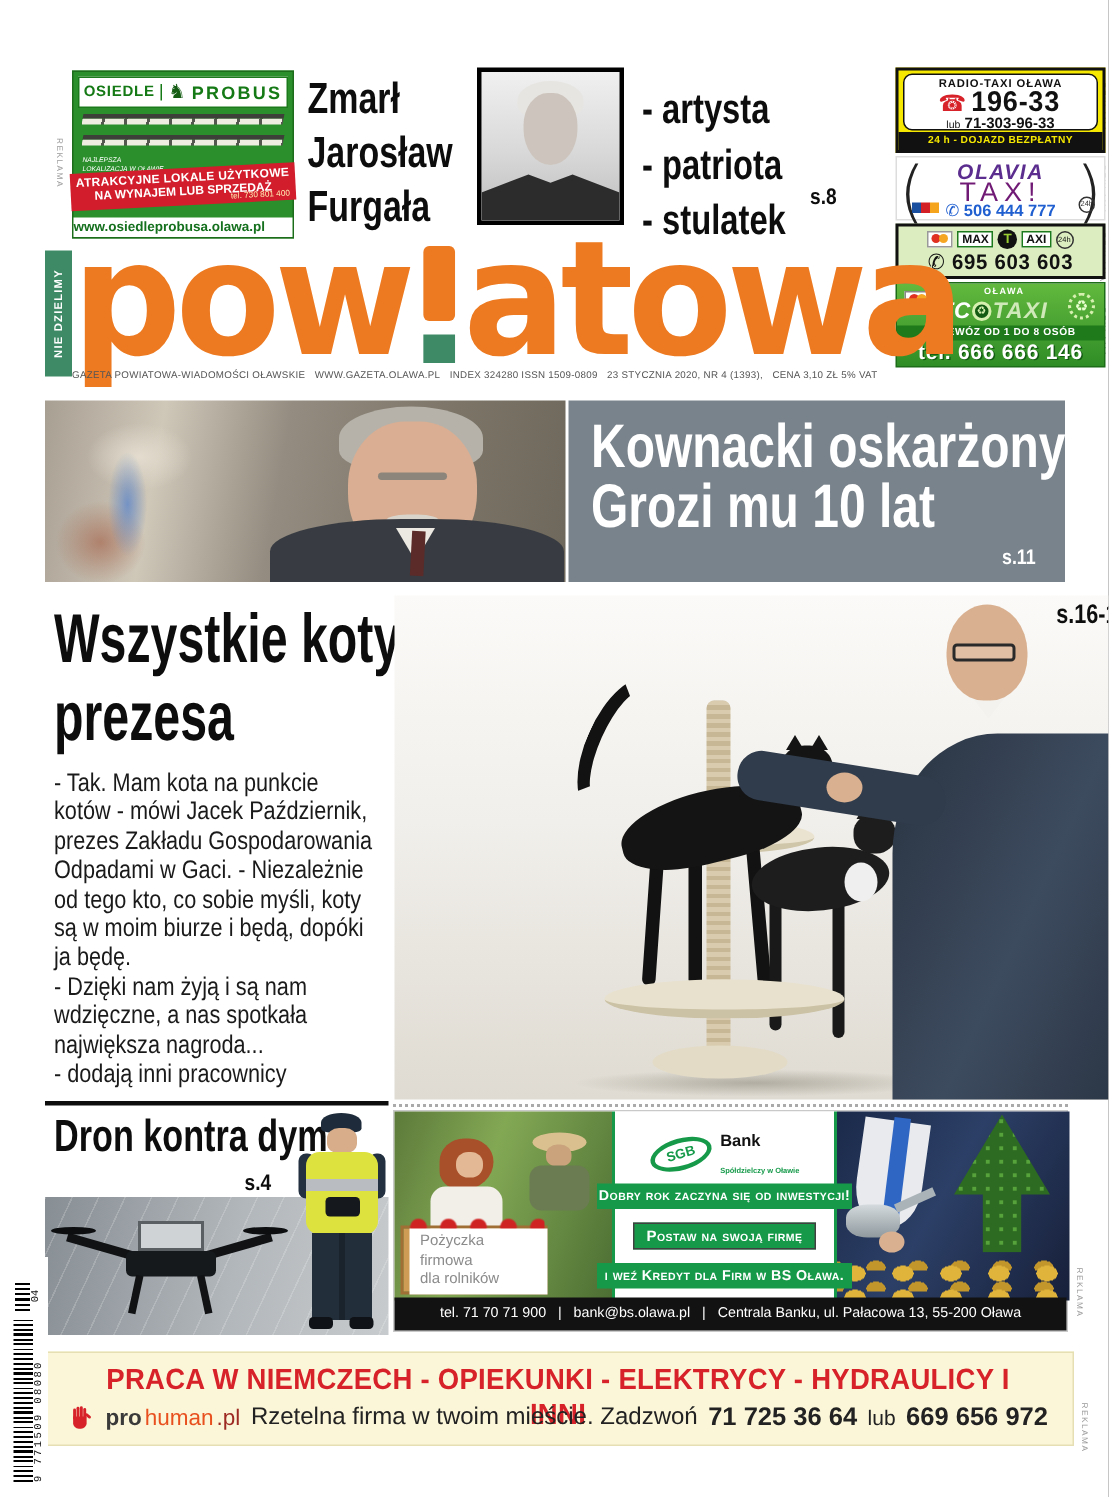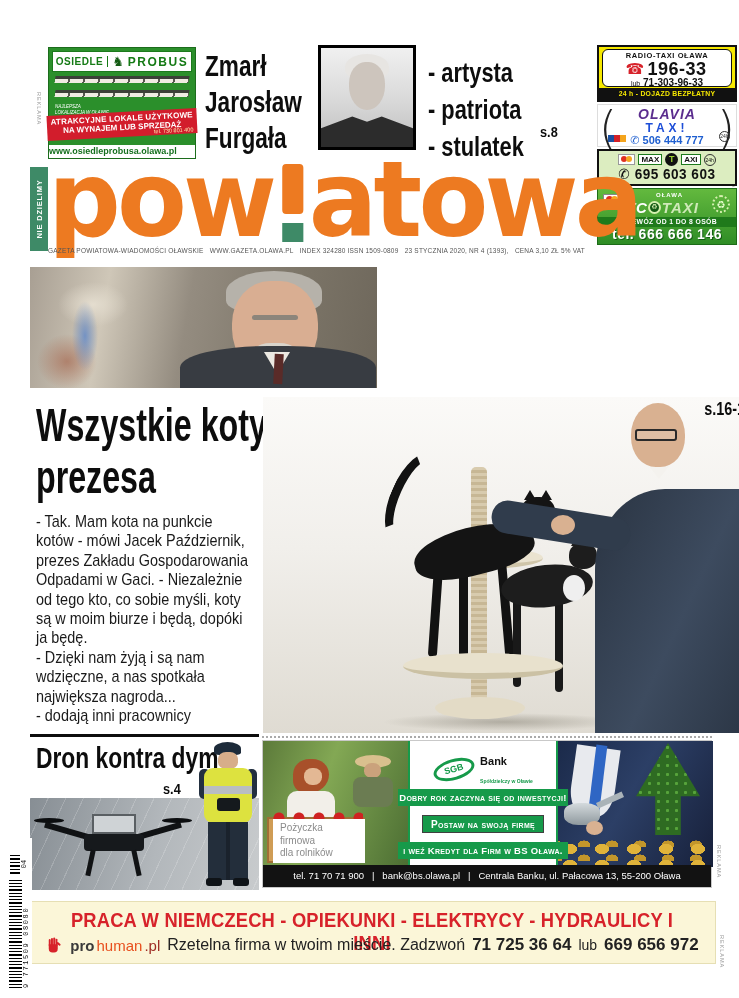--- a/index.html
+++ b/index.html
@@ -47,21 +47,21 @@
 #radio-bigrow{display:flex;align-items:center;justify-content:center;gap:2px;line-height:18px;}
 #radio-phone-icon{color:#d7222a;font-size:15px;font-family:"DejaVu Sans",sans-serif;}
 #radio-big{font-size:19px;font-weight:bold;letter-spacing:.5px;transform:scaleX(.95);}
 #radio-altrow{font-size:10px;font-weight:bold;line-height:10px;}
 #radio-alt-prefix{font-size:7px;font-weight:normal;}
 #radio-footer{position:absolute;left:0;bottom:0;right:0;height:12px;background:#111;color:#f6e800;
   font-size:6.8px;font-weight:bold;text-align:center;line-height:12px;letter-spacing:.3px;}
 #olavia{top:104px;height:43px;background:#fff;border:1px solid #ddd;text-align:center;}
 .par{position:absolute;top:-4px;font-size:46px;font-weight:300;color:#222;font-family:"DejaVu Sans",sans-serif;}
 #olavia-name{font-size:14px;font-weight:bold;font-style:italic;color:#5b2d8e;letter-spacing:1px;line-height:15px;padding-top:2px;}
-#olavia-word{font-size:12px;font-weight:bold;letter-spacing:4px;line-height:12px;color:#1d4ed8;}
+#olavia-word{font-size:18px;font-weight:normal;letter-spacing:4px;line-height:12px;color:#701a75;}
 #olavia-phonerow{font-size:11px;font-weight:bold;color:#1f5fd0;line-height:13px;}
 #olavia-cards{position:absolute;left:10px;bottom:4px;width:18px;height:7px;display:flex;}
 #olavia-badge{position:absolute;right:6px;bottom:4px;width:11px;height:11px;border:1px solid #333;border-radius:50%;
   font-size:5px;line-height:9px;color:#333;}
 #max{top:149px;height:37px;background:#dcedc0;border:2px solid #111;}
 #max-row{display:flex;align-items:center;justify-content:center;gap:3px;margin-top:2px;}
 #max-chip{width:17px;height:11px;background:#fff;border:1px solid #999;position:relative;}
 #max-chip i{position:absolute;border-radius:50%;width:6px;height:6px;top:0.5px;}
 #max-m1{font-size:8px;font-weight:bold;background:#fff;border:1px solid #1c7a1c;padding:0 2px;line-height:9px;}
 #max-m2{width:13px;height:13px;background:#111;color:#9acd32;border-radius:50%;font-size:9px;font-weight:bold;text-align:center;line-height:13px;}
@@ -375,20 +375,25 @@
     <div id="k-hair"></div>
     <div id="k-face">
       <div id="k-brow"></div>
       <div id="k-must"></div>
     </div>
     <div id="k-suit">
       <div id="k-shirt"></div>
       <div id="k-tie"></div>
     </div>
   </div>
+  <div id="kbox" class="abs">
+    <div id="kbox-headline" class="cond pre">Kownacki oskarżony.
+Grozi mu 10 lat</div>
+    <div id="kbox-page">s.11</div>
+  </div>
 
   <div id="cats-headline" class="abs cond pre">Wszystkie koty
 prezesa</div>
   <div id="cats-body" class="abs pre">- Tak. Mam kota na punkcie
 kotów - mówi Jacek Październik,
 prezes Zakładu Gospodarowania
 Odpadami w Gaci. - Niezależnie
 od tego kto, co sobie myśli, koty
 są w moim biurze i będą, dopóki
 ja będę.

